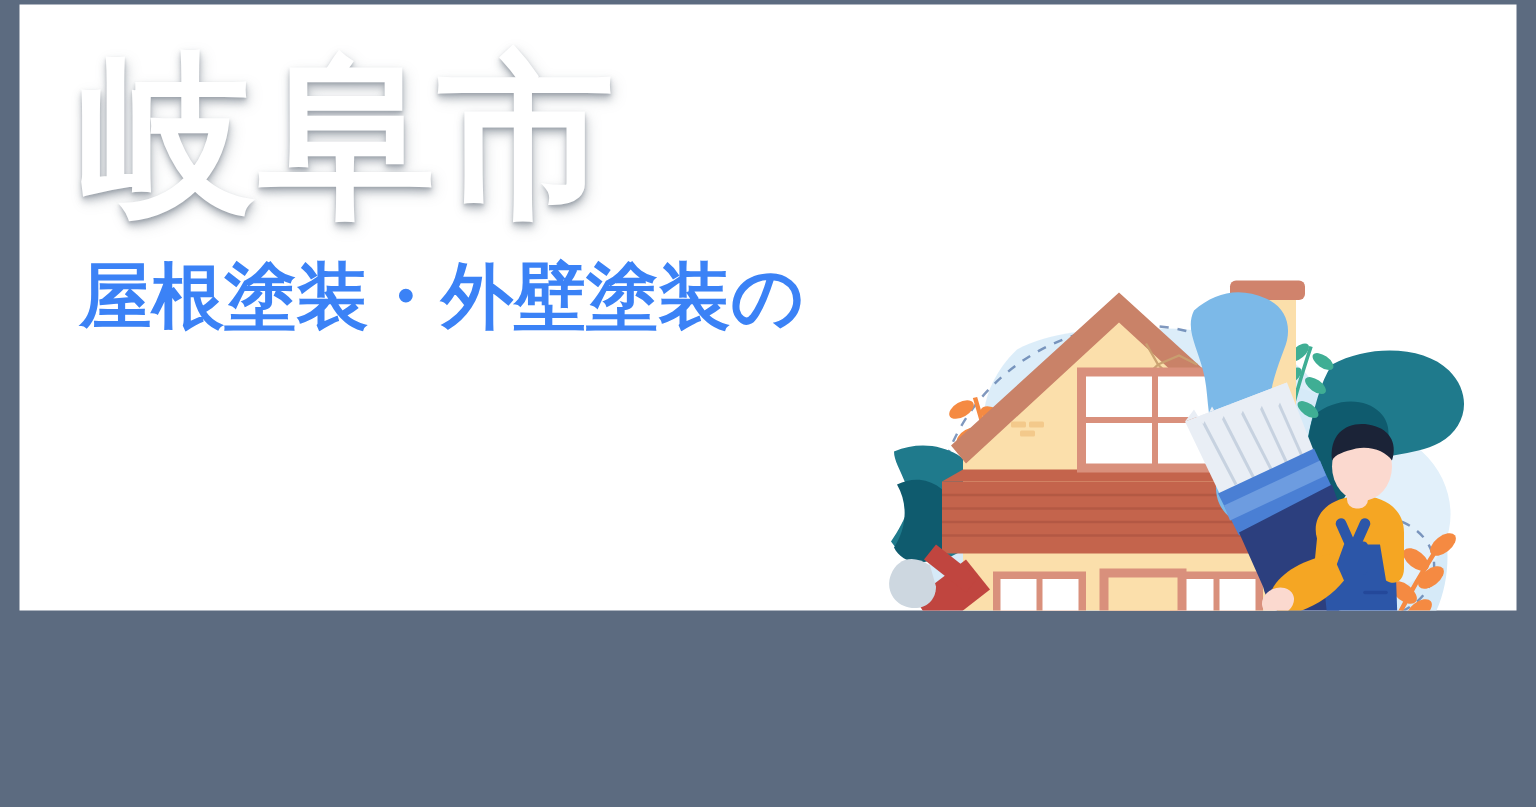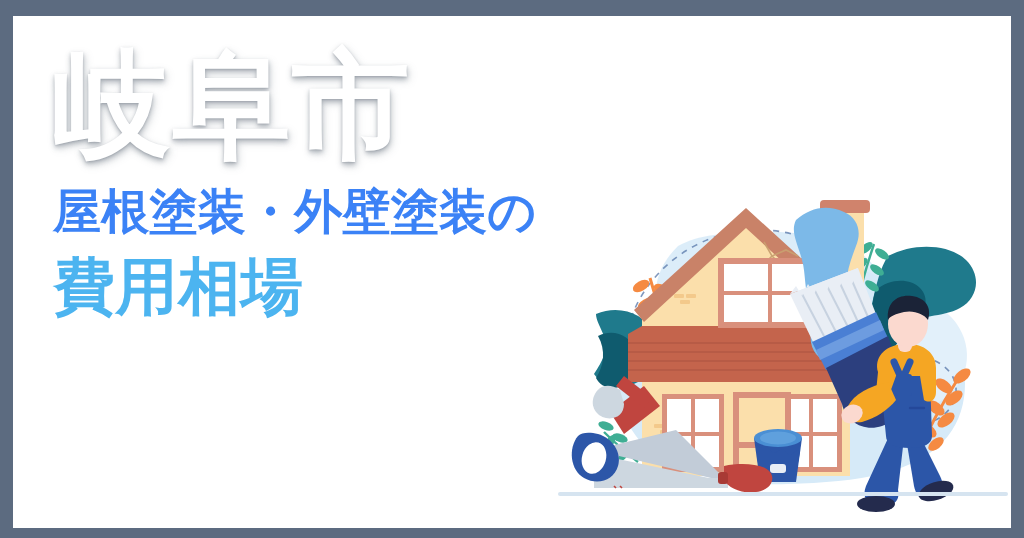--- a/index.html
+++ b/index.html
@@ -12,23 +12,23 @@
     width: 1024px;
     height: 538px;
     background: #5c6b80;
     box-sizing: border-box;
     overflow: hidden;
     font-family: "Liberation Sans", "DejaVu Sans", sans-serif;
   }
   #inner {
     position: absolute;
     left: 13px;
-    top: 16px;
+    top: 3px;
     width: 998px;
-    height: 512px;
+    height: 404px;
     background: #ffffff;
     overflow: hidden;
   }
 
   
   #text-block {
     position: absolute;
     left: 40px;
     top: 30px;
     width: 560px;
@@ -79,21 +79,20 @@
 </style>
 </head>
 <body>
 
 <div id="canvas">
   <div id="inner">
 
     <div id="text-block">
       <div id="city-title">岐阜市</div>
       <div id="subtitle-line">屋根塗装・外壁塗装の</div>
-      <div id="price-line">費用相場</div>
     </div>
 
     <div id="illustration">
       <svg width="450" height="330" viewBox="0 0 450 330" xmlns="http://www.w3.org/2000/svg">
 
         <g>
           <path d="M95 120 C 60 150 48 210 78 250 C 105 288 170 300 230 298
                    C 300 296 360 288 390 250 C 420 212 408 150 372 120
                    C 330 86 270 70 225 72 C 172 74 128 92 95 120 Z" fill="#d6eaf8"></path>
           <path d="M120 60 C 95 84 90 118 110 140 C 135 166 200 170 250 160

